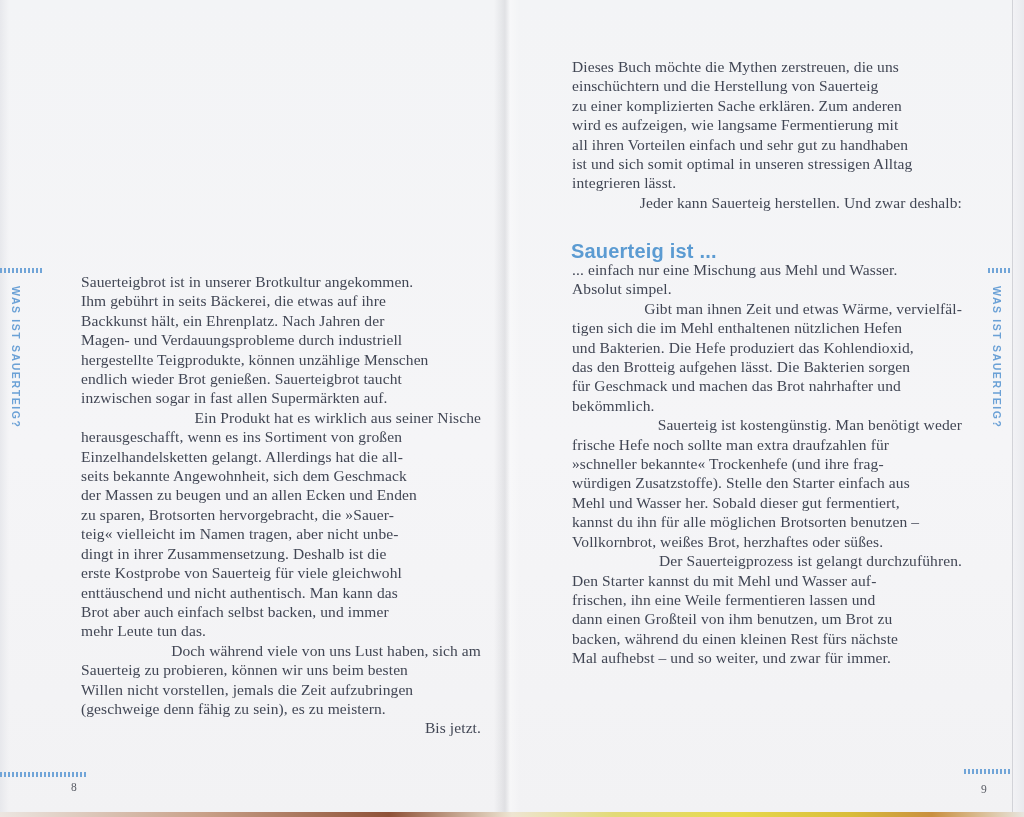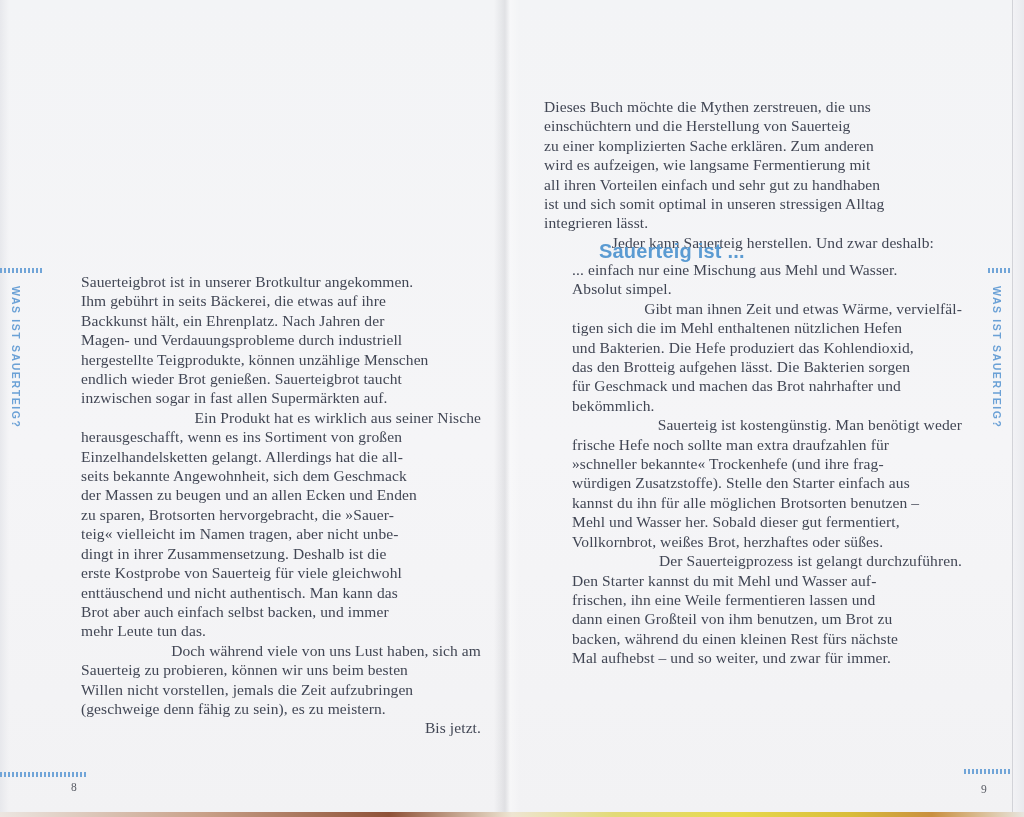--- a/index.html
+++ b/index.html
@@ -22,26 +22,26 @@
   
   .bottom-strip{position:absolute;left:0;right:0;bottom:0;height:5px;
     background:linear-gradient(90deg,#ece6e1 0%,#c8a088 20%,#8e5137 38%,#eee5d2 50%,#e2da78 60%,#e7d94d 72%,#d9bd3a 83%,#c98f3f 91%,#e8e5de 100%);}
 
   .body-text{position:absolute;font-size:15.5px;line-height:19.4px;color:#414654;
     letter-spacing:0.1px;}
   .tline{white-space:pre;}
   .tline.indent{padding-left:21px;text-align:right;}
 
   .left-body{left:81px;top:272px;width:400px;}
-  .right-intro{left:544px;top:57px;width:390px;margin-top:40px;}
+  .right-intro{left:572px;top:57px;width:390px;}
   .right-body{left:572px;top:260px;width:390px;}
 
   .section-heading{position:absolute;left:571px;top:240px;
     font-family:"Liberation Sans","DejaVu Sans",sans-serif;
-    font-weight:bold;font-size:20px;color:#5b9bd2;letter-spacing:0.2px;margin-left:28px;}
+    font-weight:bold;font-size:20px;color:#5b9bd2;letter-spacing:0.2px;}
 
   
   .tab{position:absolute;}
   .tab-left{left:0;top:268px;width:44px;height:160px;}
   .tab-right{left:988px;top:268px;width:36px;height:160px;}
   .stripe-bar{height:5px;
     background:repeating-linear-gradient(90deg,#71a5d8 0px,#71a5d8 2px,rgba(255,255,255,0) 2px,rgba(255,255,255,0) 4px);}
   .stripe-left{width:42px;}
   .stripe-right{width:26px;}
   .tab-label{writing-mode:vertical-rl;
@@ -125,22 +125,22 @@
         <div class="tline indent">Gibt man ihnen Zeit und etwas Wärme, vervielfäl-</div>
         <div class="tline">tigen sich die im Mehl enthaltenen nützlichen Hefen</div>
         <div class="tline">und Bakterien. Die Hefe produziert das Kohlendioxid,</div>
         <div class="tline">das den Brotteig aufgehen lässt. Die Bakterien sorgen</div>
         <div class="tline">für Geschmack und machen das Brot nahrhafter und</div>
         <div class="tline">bekömmlich.</div>
         <div class="tline indent">Sauerteig ist kostengünstig. Man benötigt weder</div>
         <div class="tline">frische Hefe noch sollte man extra draufzahlen für</div>
         <div class="tline">»schneller bekannte« Trockenhefe (und ihre frag-</div>
         <div class="tline">würdigen Zusatzstoffe). Stelle den Starter einfach aus</div>
+        <div class="tline">Mehl und Wasser her. Sobald dieser gut fermentiert,</div>
         <div class="tline">kannst du ihn für alle möglichen Brotsorten benutzen –</div>
-        <div class="tline">Mehl und Wasser her. Sobald dieser gut fermentiert,</div>
         <div class="tline">Vollkornbrot, weißes Brot, herzhaftes oder süßes.</div>
         <div class="tline indent">Der Sauerteigprozess ist gelangt durchzuführen.</div>
         <div class="tline">Den Starter kannst du mit Mehl und Wasser auf-</div>
         <div class="tline">frischen, ihn eine Weile fermentieren lassen und</div>
         <div class="tline">dann einen Großteil von ihm benutzen, um Brot zu</div>
         <div class="tline">backen, während du einen kleinen Rest fürs nächste</div>
         <div class="tline">Mal aufhebst – und so weiter, und zwar für immer.</div>
       </div>
 
     <div class="tab tab-right">

